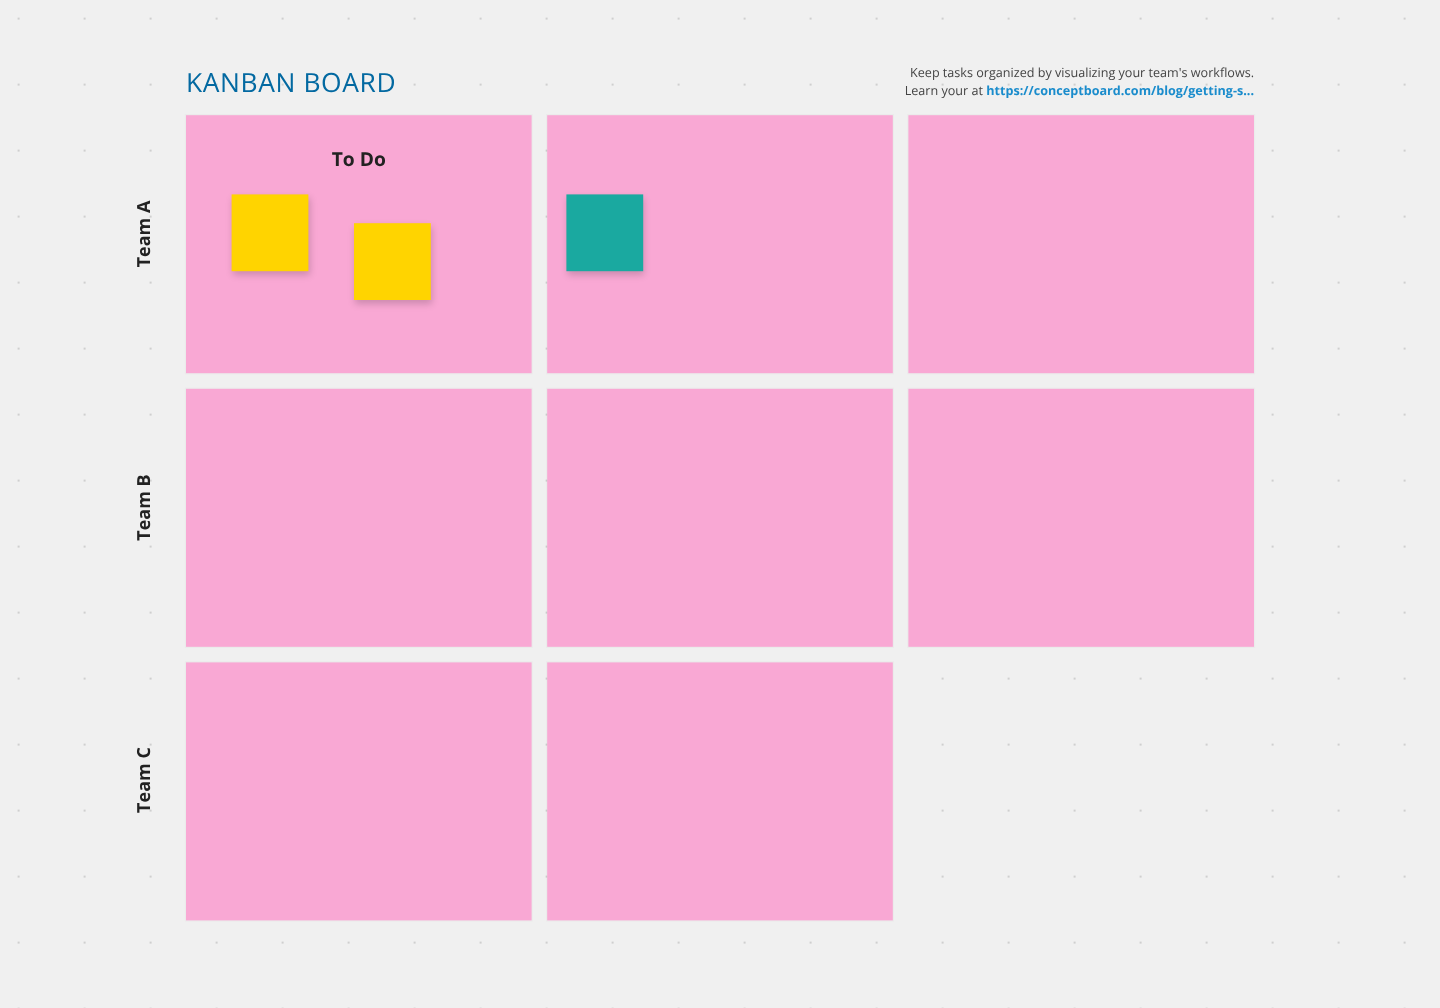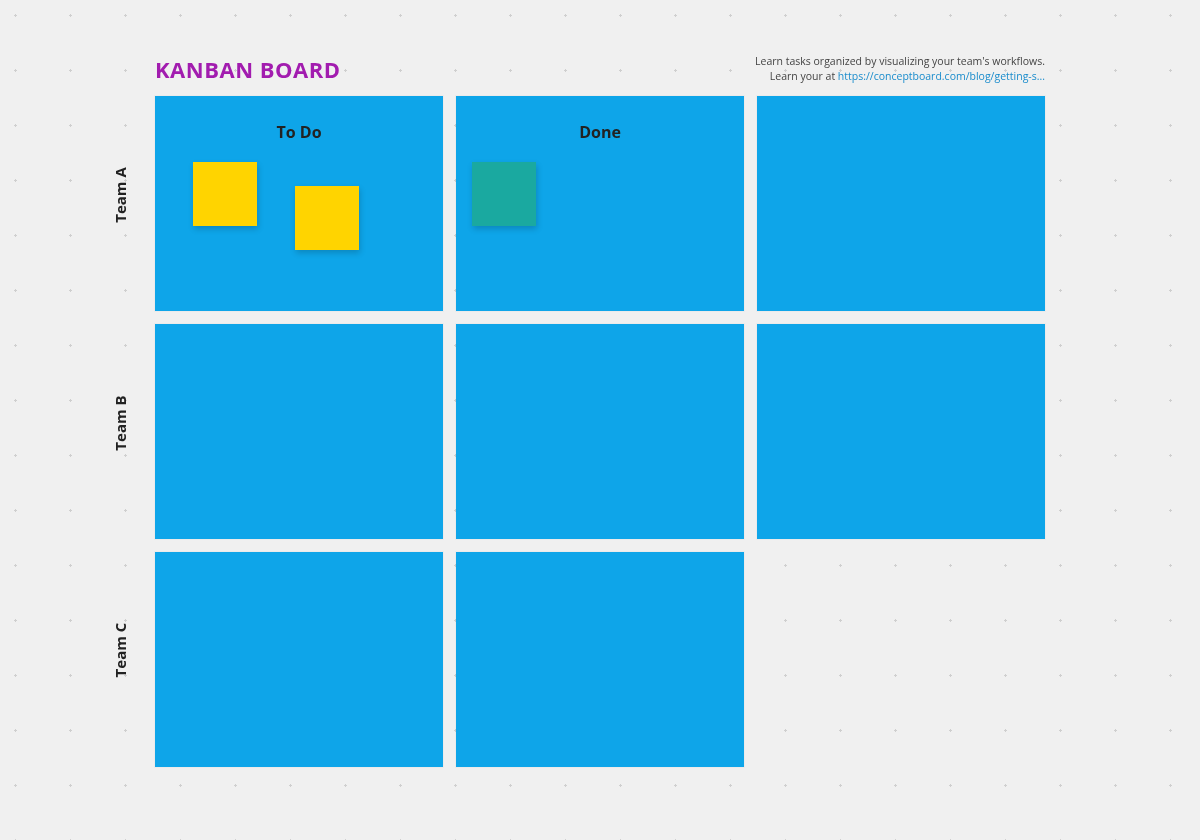--- a/index.html
+++ b/index.html
@@ -28,45 +28,45 @@
     position: absolute;
     left: 155px;
     top: 54px;
     right: 155px;
     display: flex;
     justify-content: space-between;
     align-items: flex-start;
   }
   .title {
     font-size: 22px;
-    font-weight: 700;
+    font-weight: 400;
     letter-spacing: 0.5px;
-    color: #a21caf;
+    color: #0369a1;
   }
   .help-text {
     text-align: right;
     font-size: 10.5px;
     color: #444;
     line-height: 1.4;
     max-width: 320px;
   }
-  .help-text a { color: #1a8ccc; text-decoration: none; }
+  .help-text a { color: #1a8ccc; text-decoration: none; font-weight: bold; }
 
   .grid {
     position: absolute;
     left: 155px;
     top: 96px;
     width: 891px;
     display: grid;
     grid-template-columns: 288px 288px 288px;
     grid-template-rows: 215px 215px 215px;
     gap: 13px;
   }
   .cell {
-    background: #0ea5e9;
+    background: #f9a8d4;
     position: relative;
     box-shadow: 0 0 0 1px rgba(0,0,0,0.02);
   }
   .col-heading {
     position: absolute;
     top: 25px;
     left: 0; right: 0;
     text-align: center;
     font-size: 16px;
     font-weight: 700;
@@ -105,38 +105,37 @@
 </head>
 <body>
 
 <div class="dot-bg"></div>
 
 <div class="canvas">
 
   <div class="header">
     <div class="title">KANBAN BOARD</div>
     <div class="help-text">
-      <span>Learn tasks organized by visualizing your team's workflows.</span><br>
+      <span>Keep tasks organized by visualizing your team's workflows.</span><br>
       <span>Learn your at </span><a href="#">https://conceptboard.com/blog/getting-s...</a>
     </div>
   </div>
 
   <div class="row-label row-a">Team A</div>
   <div class="row-label row-b">Team B</div>
   <div class="row-label row-c">Team C</div>
 
   <div class="grid">
 
     <div class="cell">
       <div class="col-heading">To Do</div>
       <div class="sticky sticky-yellow sticky1"></div>
       <div class="sticky sticky-yellow sticky2"></div>
     </div>
     <div class="cell">
-      <div class="col-heading">Done</div>
       <div class="sticky sticky-teal sticky3"></div>
     </div>
 
     <div class="cell"></div>
     <div class="cell"></div>
     <div class="cell"></div>
 
     <div class="cell"></div>
     <div class="cell"></div>
     <div class="cell"></div>

